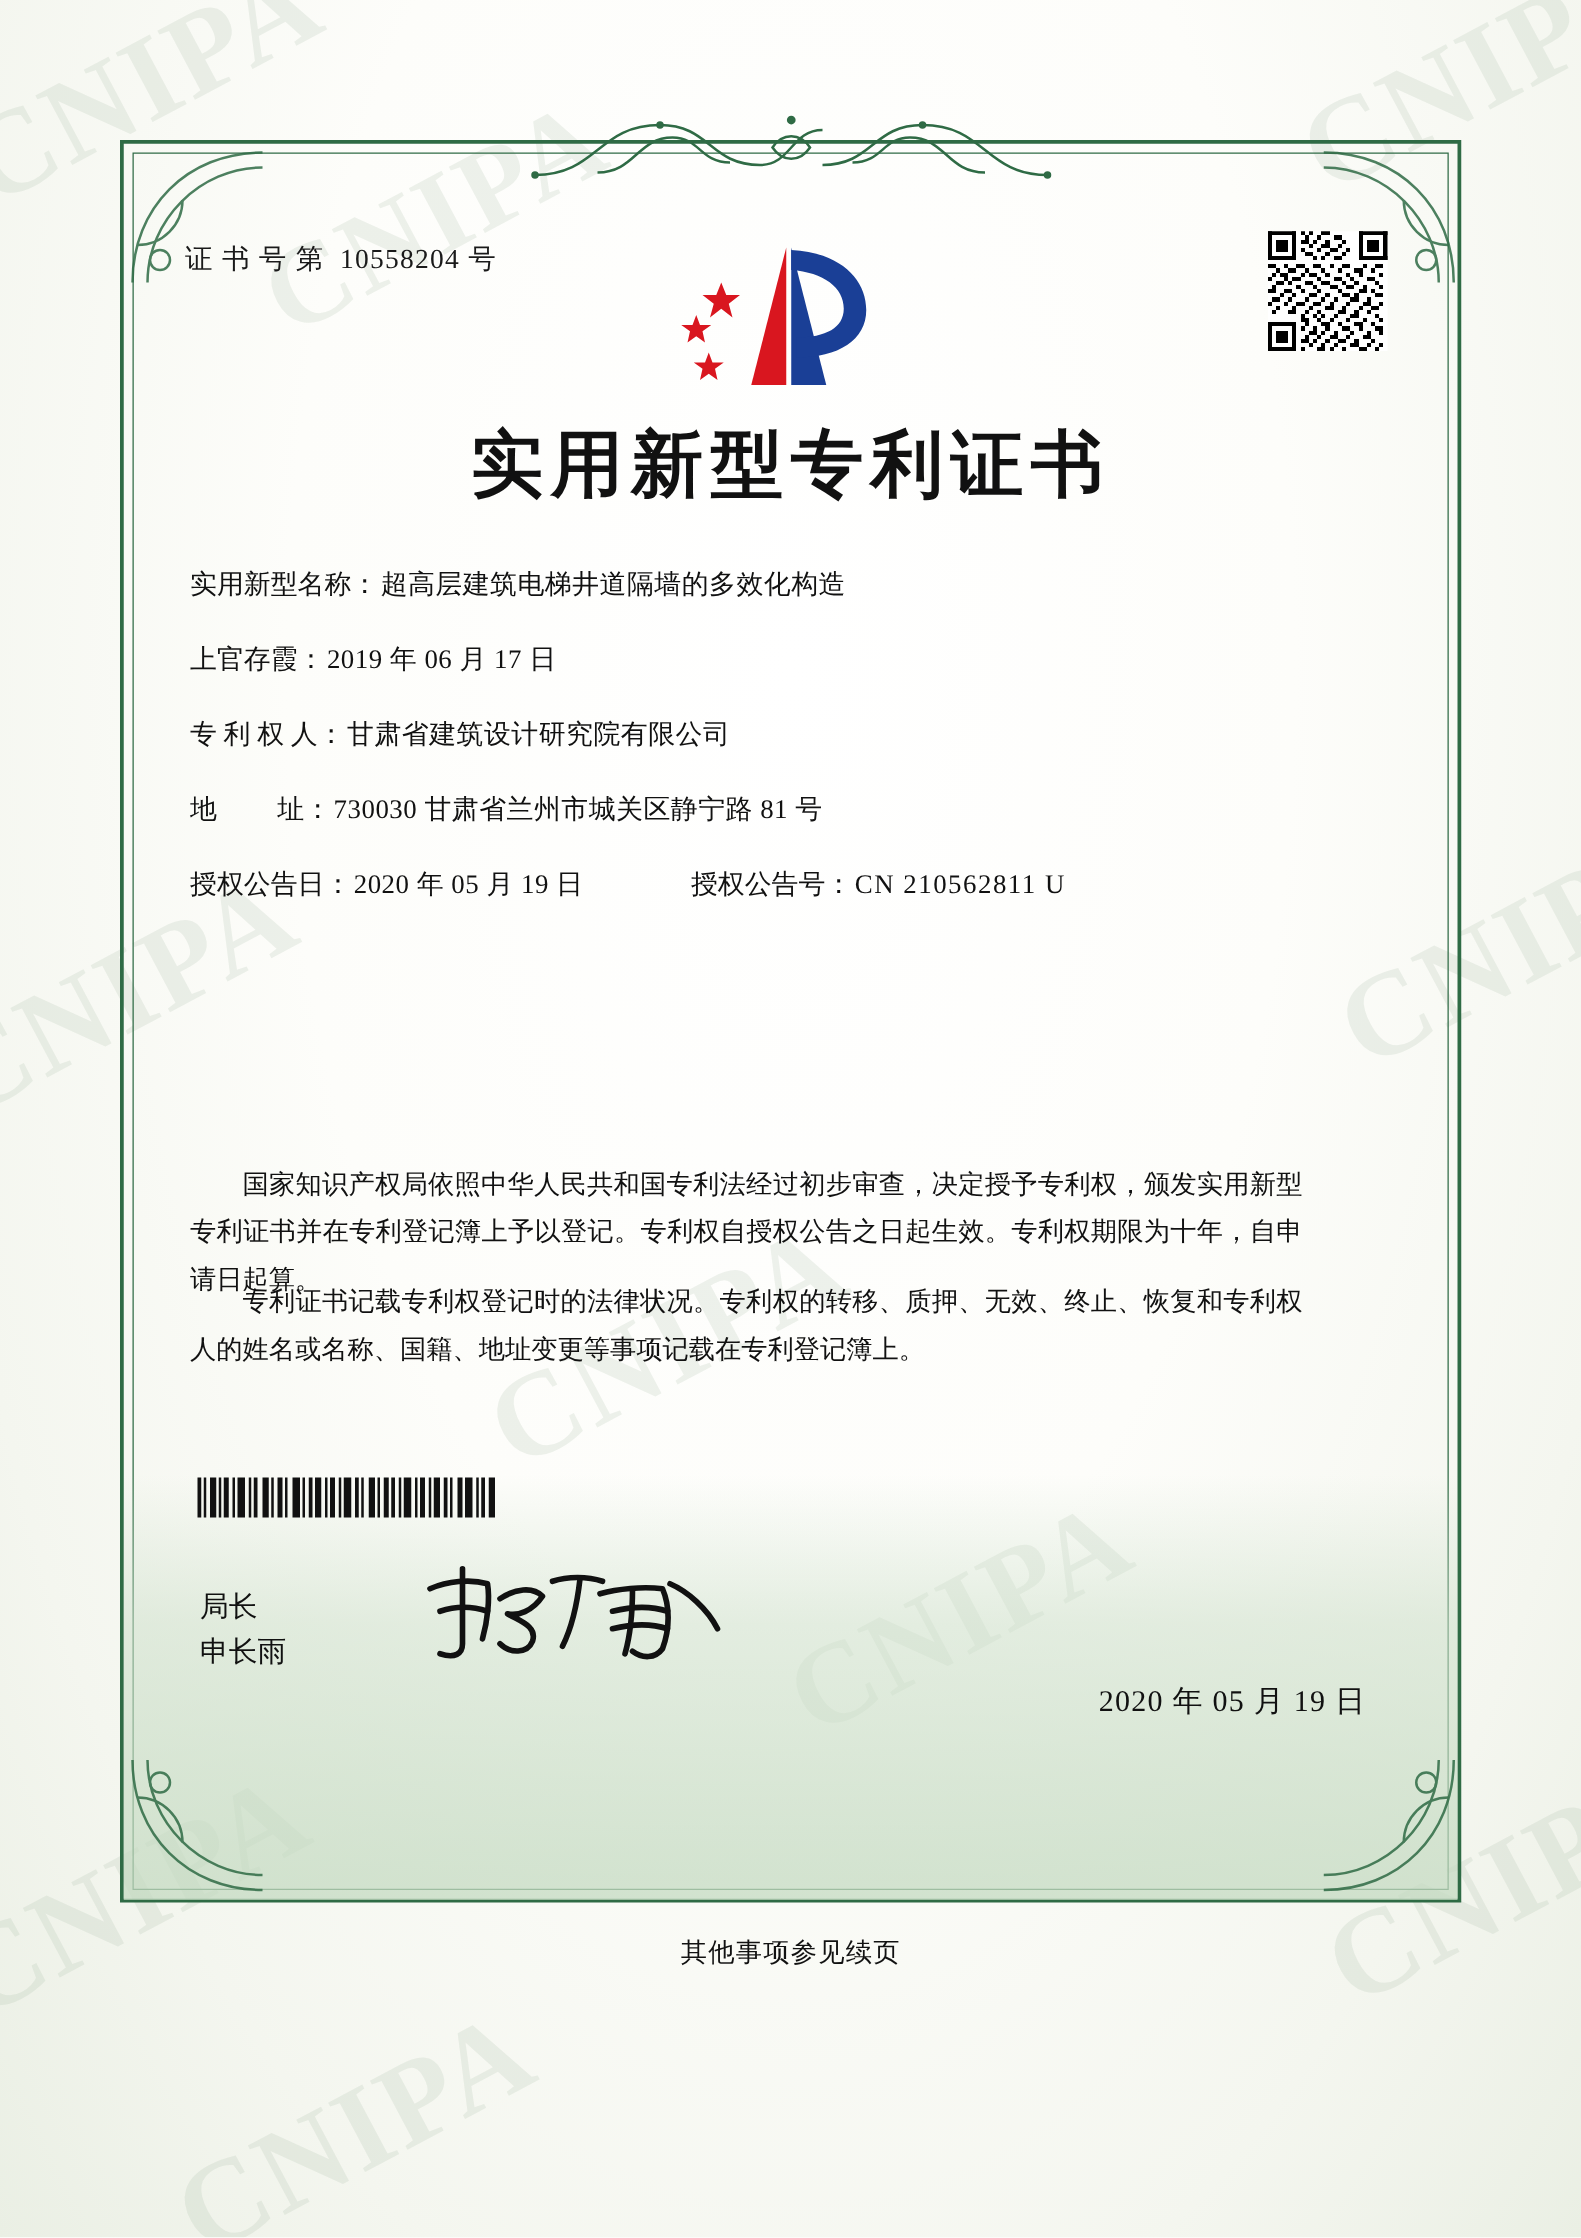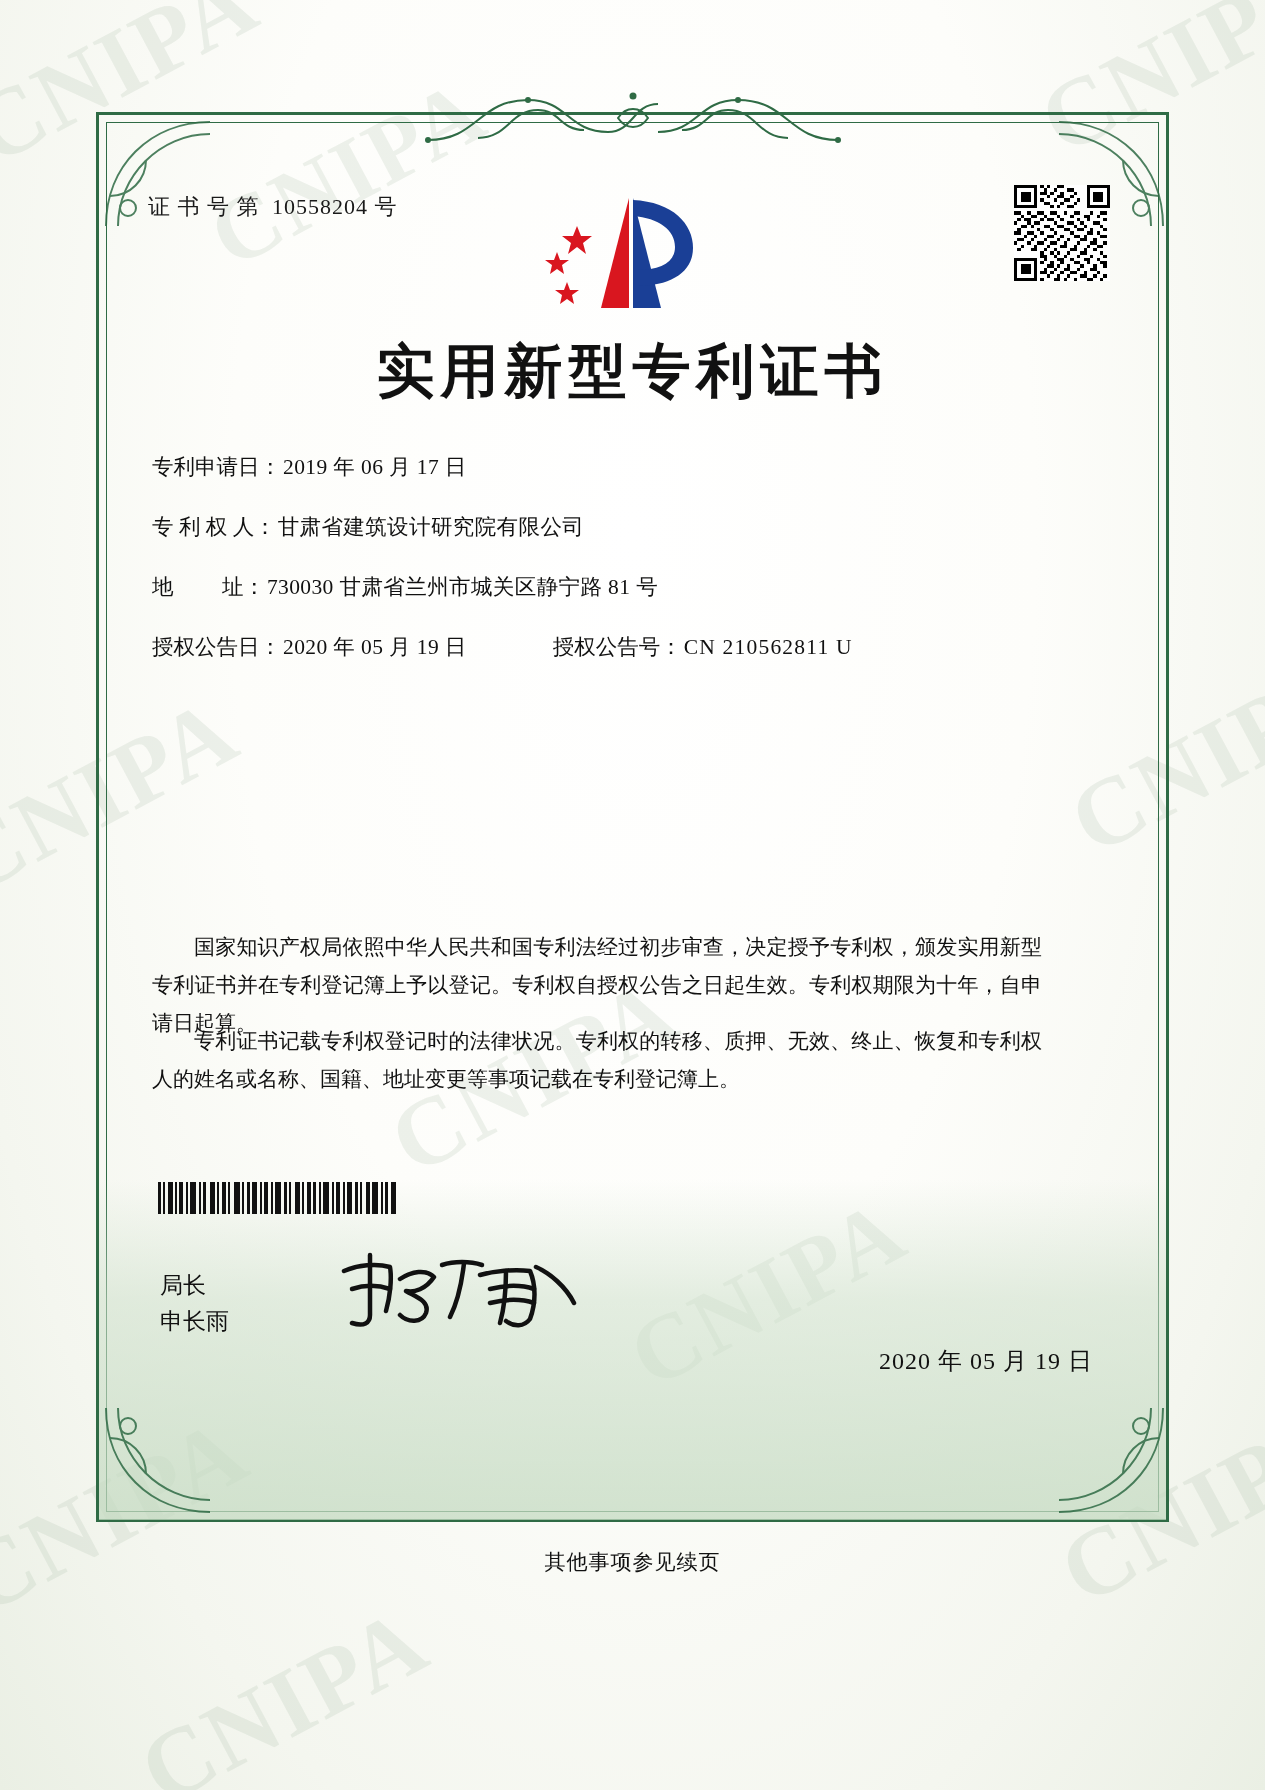--- a/index.html
+++ b/index.html
@@ -495,21 +495,25 @@
 
     <path d="M96 8 L96 118 L68 118 Z" fill="#d9161f"></path>
     <path d="M100 8 L100 118 L128 118 Z" fill="#1a3f96"></path>
     <path d="M100 10 C 140 12, 160 34, 160 58 C 160 82, 138 96, 104 96 L104 80 C 128 80, 142 72, 142 57 C 142 40, 126 28, 100 26 Z" fill="#1a3f96"></path>
   </svg>
 
   <div class="title">实用新型专利证书</div>
 
   <div class="fields">
     <div class="field-row">
-      <span class="f-label">专利申请日：</span>
+      <span class="f-label">实用新型名称：</span>
+      <span class="f-value">超高层建筑电梯井道隔墙的多效化构造</span>
+    </div>
+    <div class="field-row">
+      <span class="f-label">上官存霞：</span>
       <span class="f-value">2019 年 06 月 17 日</span>
     </div>
     <div class="field-row">
       <span class="f-label">专 利 权 人：</span>
       <span class="f-value">甘肃省建筑设计研究院有限公司</span>
     </div>
     <div class="field-row">
       <span class="f-label">地         址：</span>
       <span class="f-value">730030 甘肃省兰州市城关区静宁路 81 号</span>
     </div>

